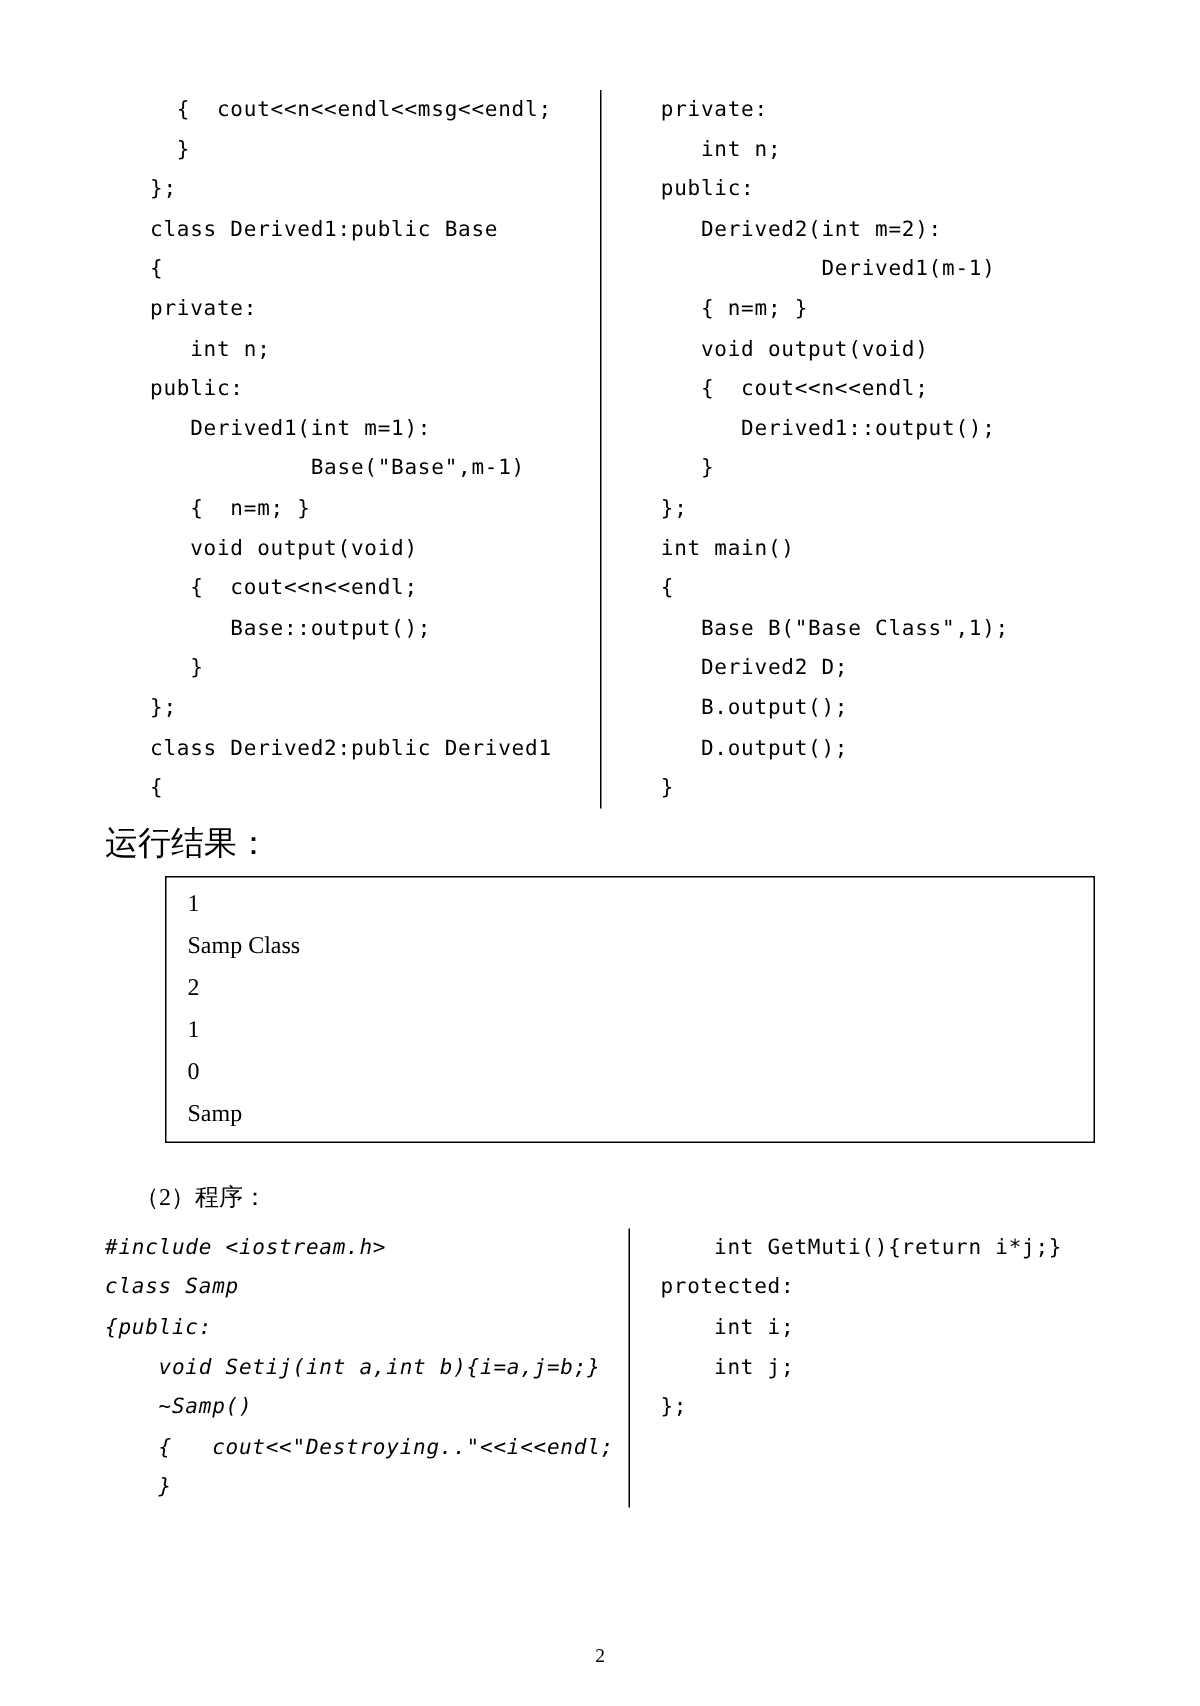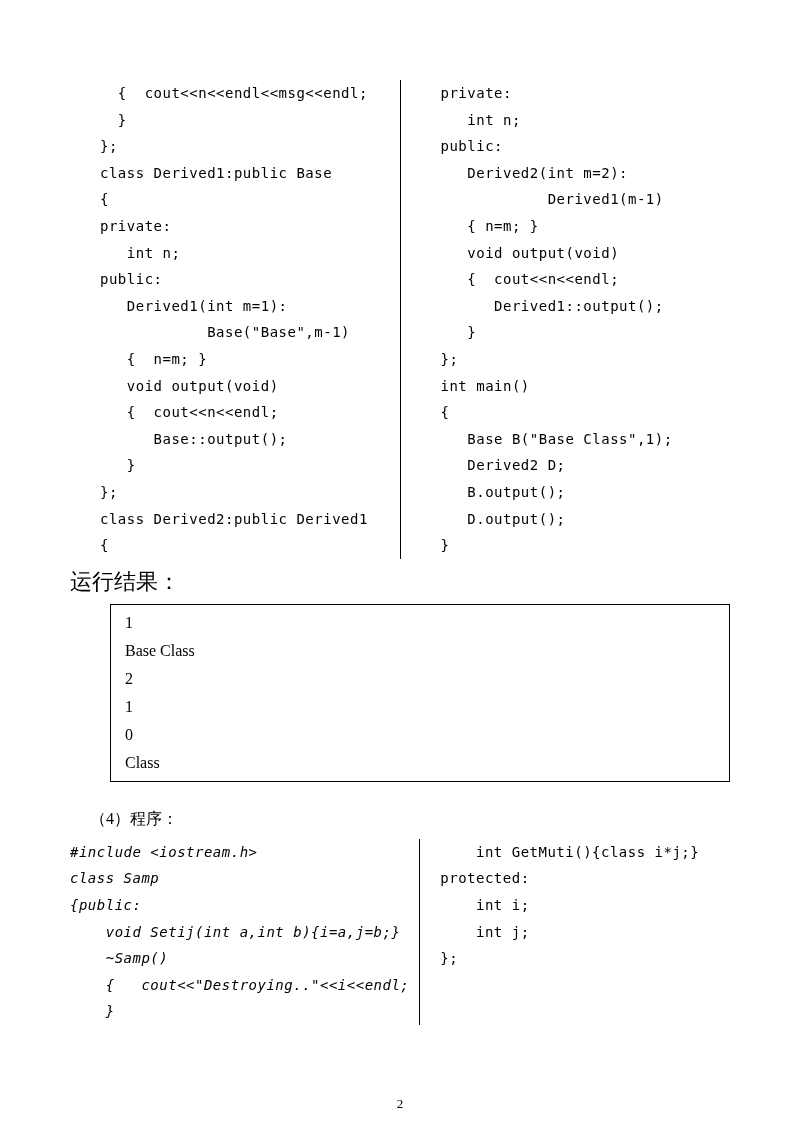--- a/index.html
+++ b/index.html
@@ -8,21 +8,21 @@
     background: #fff;
     font-family: "SimSun", "NSimSun", serif;
     font-size: 14px;
     color: #000;
     line-height: 1.9;
   }
   .page {
     width: 800px;
     min-height: 1137px;
     margin: 0 auto;
-    padding: 80px 70px 30px 70px;
+    padding: 60px 70px 30px 70px;
     box-sizing: border-box;
     position: relative;
   }
   .two-col {
     display: flex;
     gap: 0;
   }
   .col {
     flex: 1;
     white-space: pre;
@@ -115,38 +115,38 @@
    Derived2 D;
    B.output();
    D.output();
 }</div>
   </div>
 
   <div class="heading">运行结果：</div>
 
   <div class="result-box">
     <div>1</div>
-    <div>Base Class</div>
+    <div>Samp Class</div>
     <div>2</div>
     <div>1</div>
     <div>0</div>
-    <div>Class</div>
+    <div>Samp</div>
   </div>
 
-  <div class="sub-heading">（4）程序：</div>
+  <div class="sub-heading">（2）程序：</div>
 
   <div class="two-col sec2">
     <div class="col col-left">#include &lt;iostream.h&gt;
 class Samp
 {public:
     void Setij(int a,int b){i=a,j=b;}
     ~Samp()
     {   cout&lt;&lt;"Destroying.."&lt;&lt;i&lt;&lt;endl;
     }</div>
-    <div class="col col-right">    int GetMuti(){class i*j;}
+    <div class="col col-right">    int GetMuti(){return i*j;}
 protected:
     int i;
     int j;
 };</div>
   </div>
 
   <div class="page-num">2</div>
 </div>
 
 </body></html>

